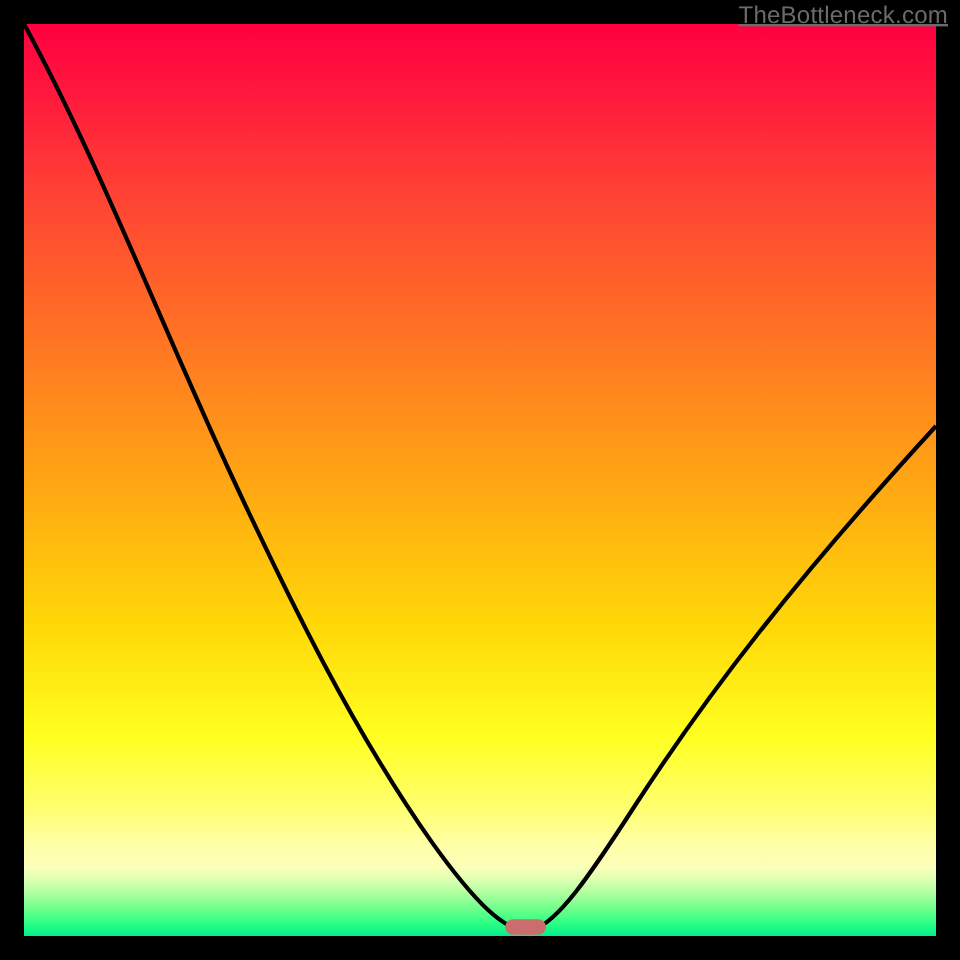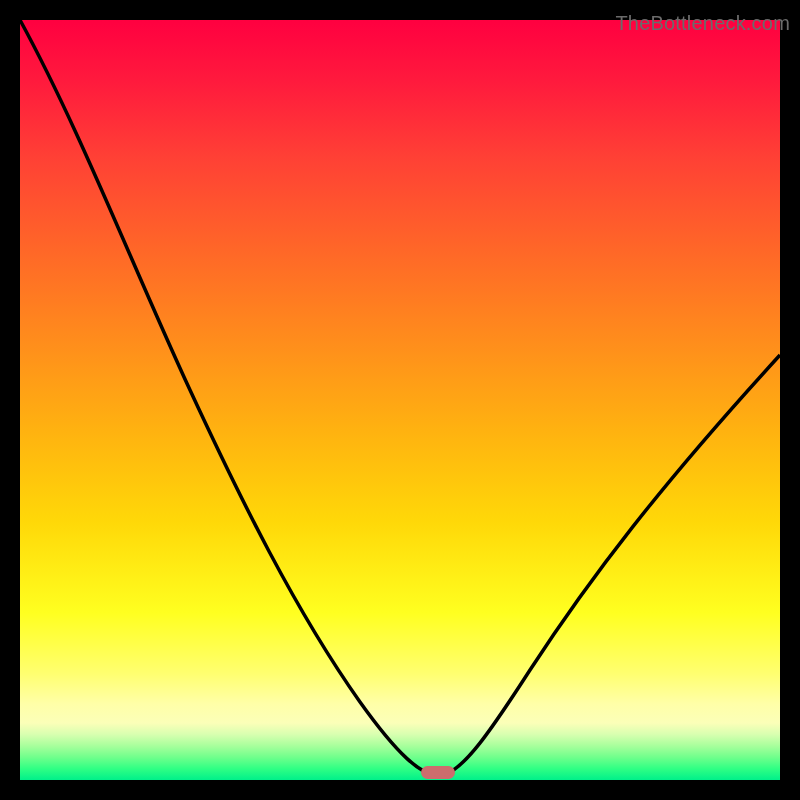--- a/index.html
+++ b/index.html
@@ -51,26 +51,27 @@
   }
   .marker {
     position: absolute;
     width: 34px;
     height: 13px;
     background: #cc6d6d;
     border-radius: 7px;
   }
   .watermark {
     position: absolute;
-    top: 12px;
+    top: 2px;
     right: 10px;
     color: #6b6b6b;
     font-size: 20px;
     font-weight: 500;
     letter-spacing: 0.2px;
+    text-decoration: underline;
   }
 </style>
 </head>
 <body>
 
 <div class="chart-container">
 
   <div class="plot-area">
 
     <svg class="curve" viewBox="0 0 760 760" preserveAspectRatio="none">

